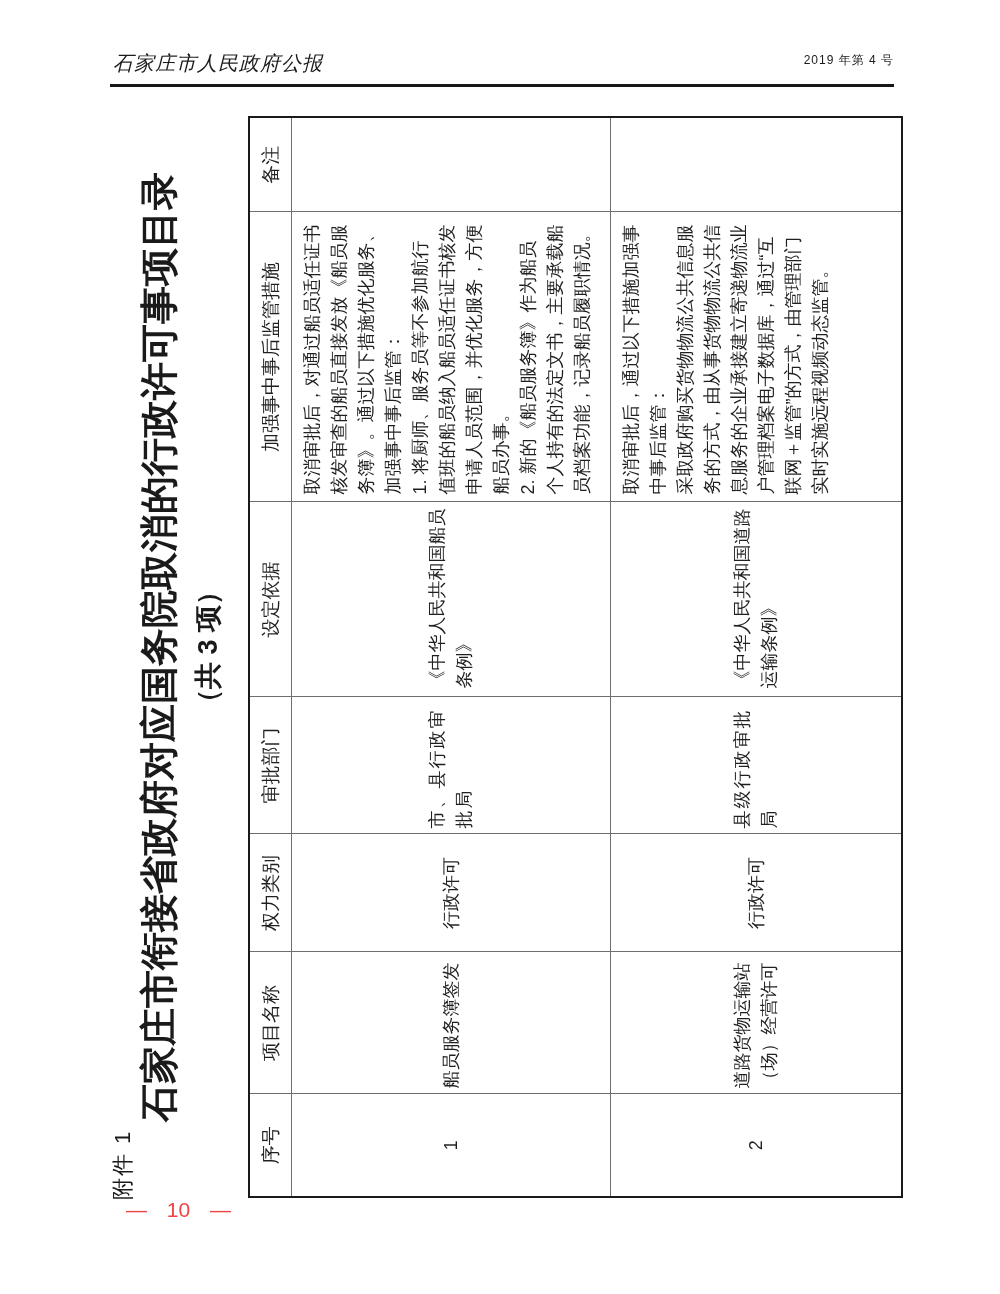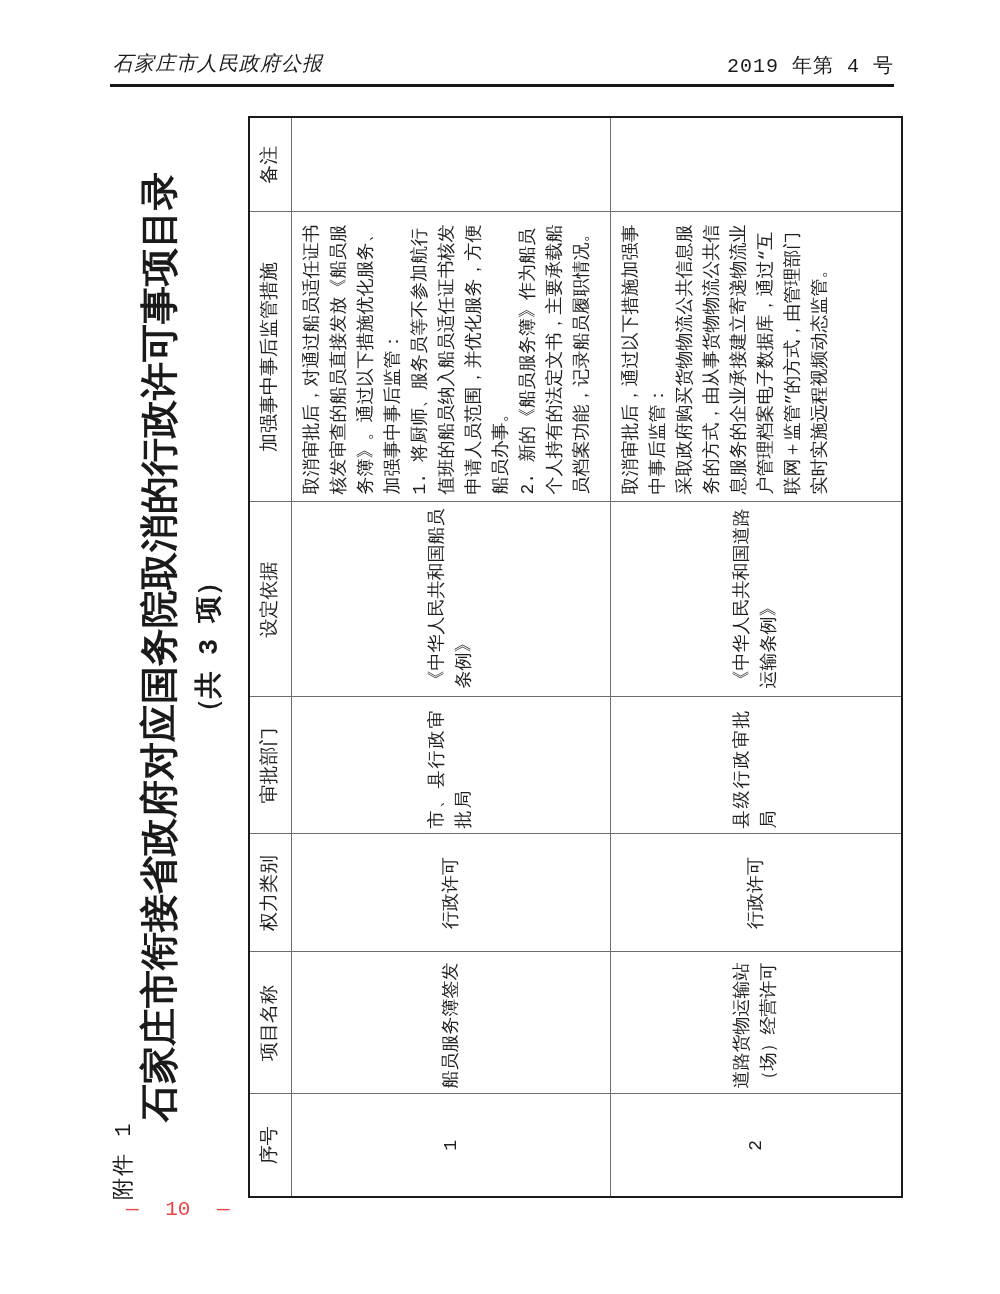--- a/index.html
+++ b/index.html
@@ -1,22 +1,22 @@
 <!DOCTYPE html>
 <html><head>
 <meta charset="utf-8">
 <style>
   html,body{margin:0;padding:0;background:#ffffff;}
   .page{
     position:relative;width:1000px;height:1294px;overflow:hidden;background:#ffffff;
-    font-family:Liberation Mono, monospace;color:#1a1a1a;
+    font-family:Liberation Sans, sans-serif;color:#1a1a1a;
   }
   
   .pheader-left{position:absolute;left:113px;top:50px;font-size:20px;font-style:italic;letter-spacing:1px;}
-  .pheader-right{position:absolute;right:106px;top:52px;font-size:20px;letter-spacing:1px;}
+  .pheader-right{position:absolute;right:106px;top:52px;font-size:12px;letter-spacing:1px;}
   .hrule{position:absolute;left:110px;top:84px;width:784px;height:3px;background:#161616;}
   .pagenum{position:absolute;left:126px;top:1198px;font-size:21px;color:#ef4444;word-spacing:14px;}
   
   .rotated{
     position:absolute;left:-147px;top:147px;width:1294px;height:1000px;
     transform:rotate(-90deg);
   }
   .attach{position:absolute;left:94px;top:108px;font-size:22px;letter-spacing:2px;}
   .doc-title{
     position:absolute;left:0;top:134px;width:100%;text-align:center;

